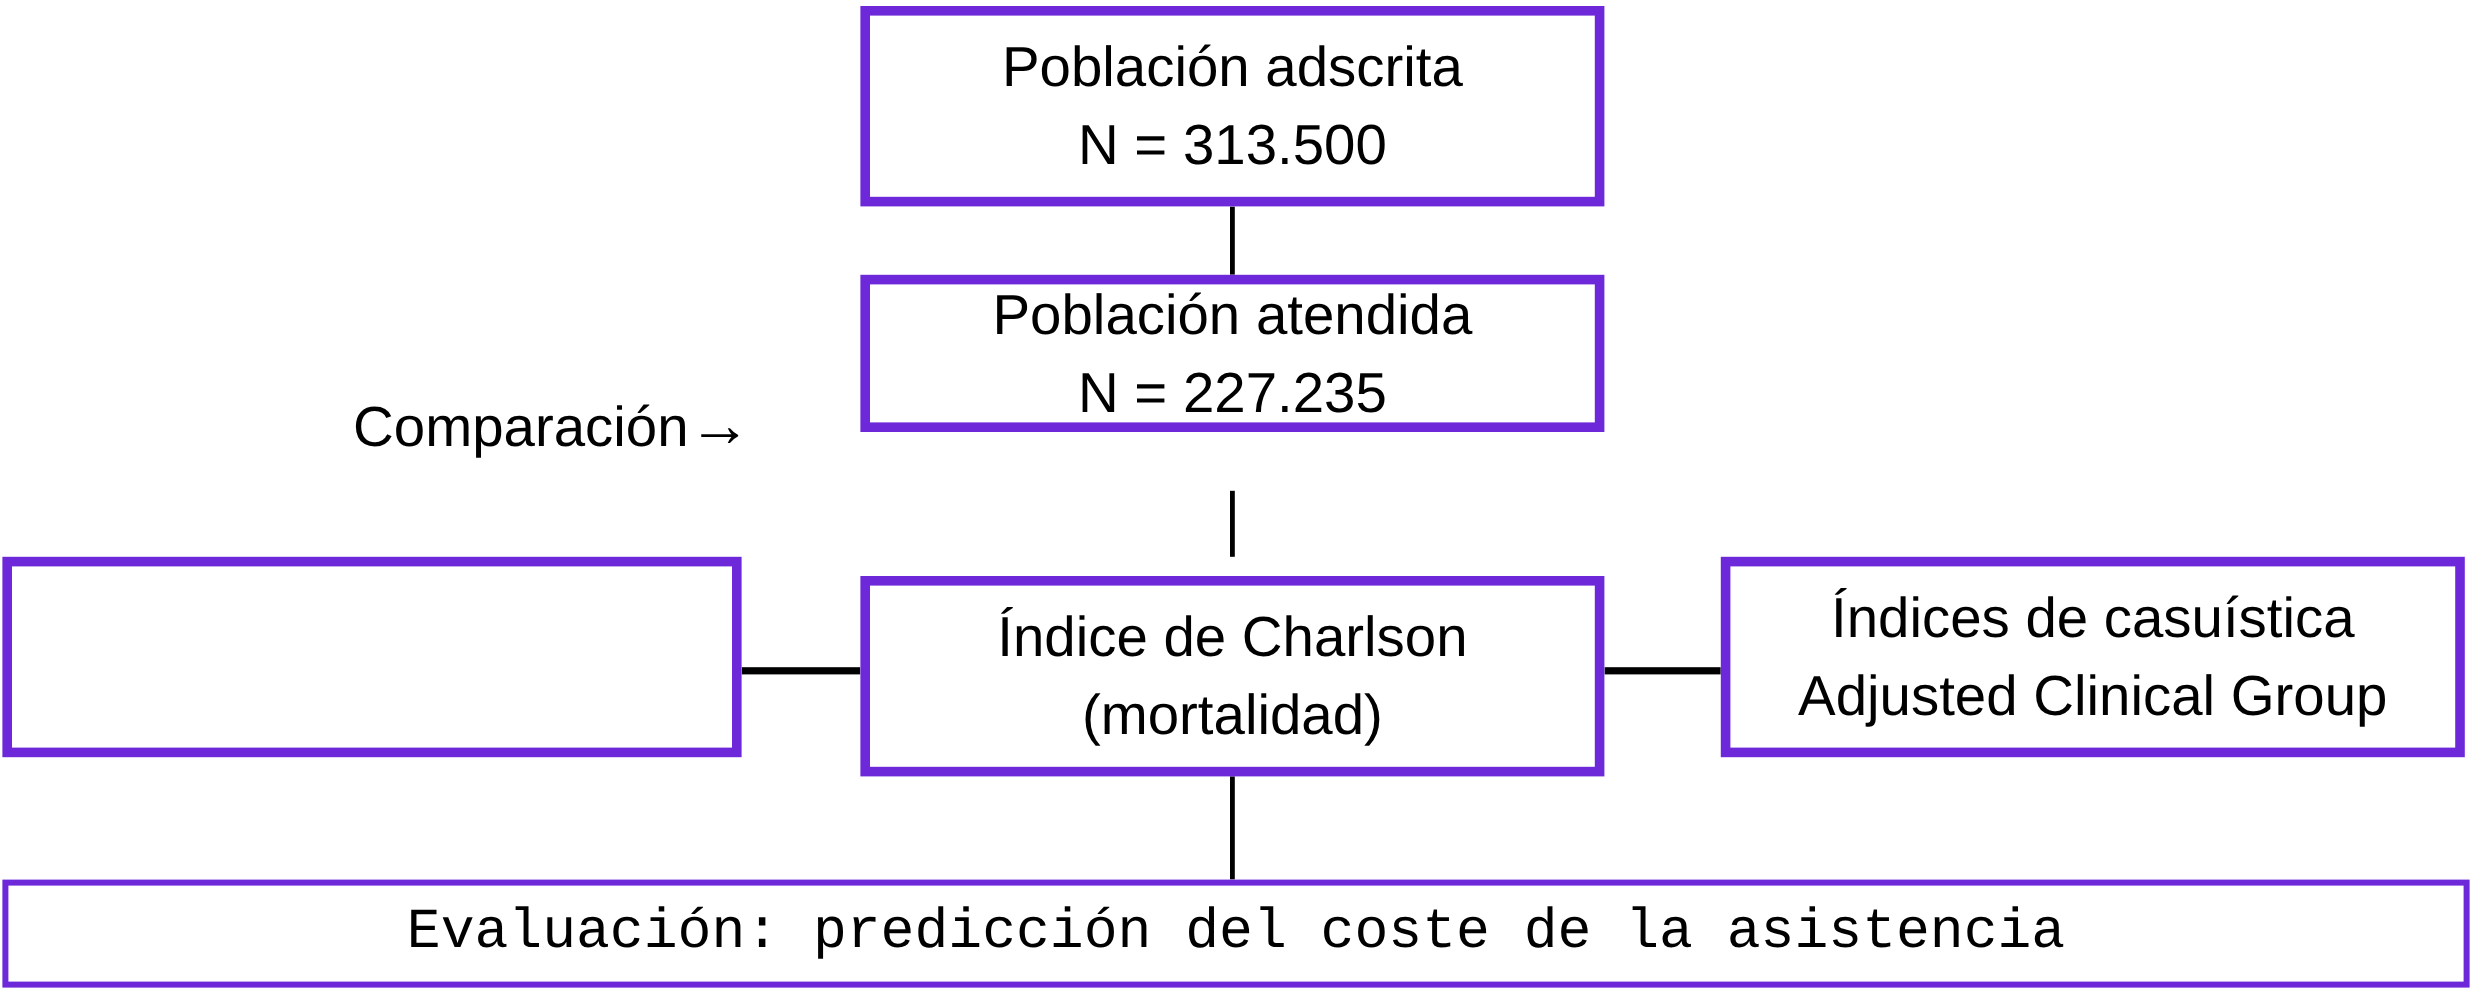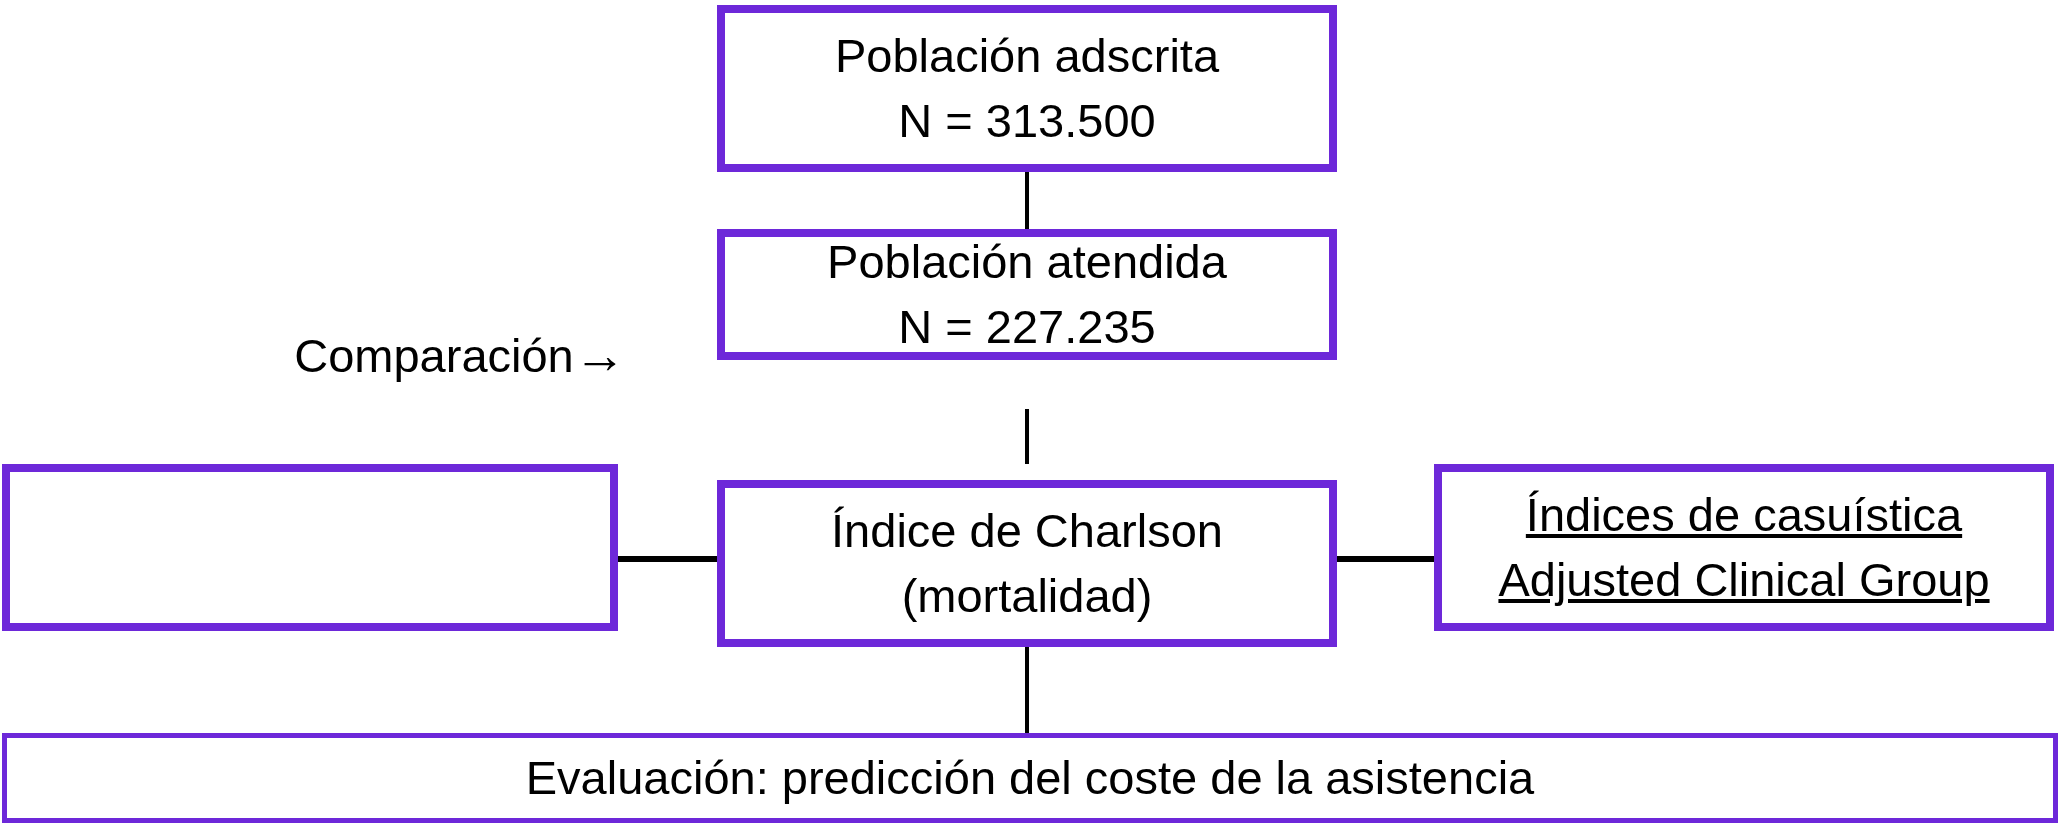--- a/index.html
+++ b/index.html
@@ -19,21 +19,21 @@
     border: 8px solid #6d28d9;
     display: flex;
     flex-direction: column;
     justify-content: center;
     align-items: center;
     text-align: left;
     font-size: 47px;
     line-height: 1.38;
     white-space: nowrap;
   }
-  .node.wide { border-width: 5px; }
+  .node.wide { border-width: 5px; font-family: Liberation Mono, monospace; }
   .connector {
     position: absolute;
     background: #000000;
   }
   .comparison {
     position: absolute;
     left: 243px;
     top: 327px;
     width: 434px;
     height: 56px;
@@ -43,21 +43,21 @@
     font-size: 47px;
     white-space: nowrap;
   }
   .comparison .arrow { font-size: 52px; line-height: 1; }
 
   
   #box-adscrita   { left: 717px;  top: 5px;   width: 620px;  height: 167px; }
   #box-atendida   { left: 717px;  top: 229px; width: 620px;  height: 131px; }
   #box-combinado  { left: 2px;    top: 464px; width: 616px;  height: 167px; }
   #box-charlson   { left: 717px;  top: 464px; width: 620px;  height: 167px; margin-top: 16px; }
-  #box-casuistica { left: 1434px; top: 464px; width: 620px;  height: 167px; text-decoration: underline; }
+  #box-casuistica { left: 1434px; top: 464px; width: 620px;  height: 167px; }
   #box-evaluacion { left: 2px;    top: 733px; width: 2056px; height: 90px; }
 
   
   #conn-v1     { left: 1025px; top: 172px; width: 4px;  height: 57px;  }
   #conn-v2     { left: 1025px; top: 409px; width: 4px;  height: 55px;  }
   #conn-v3     { left: 1025px; top: 631px; width: 4px;  height: 102px; }
   #conn-h-left  { left: 618px;  top: 556px; width: 99px; height: 6px;  }
   #conn-h-right { left: 1337px; top: 556px; width: 97px; height: 6px;  }
 </style>
 </head>

